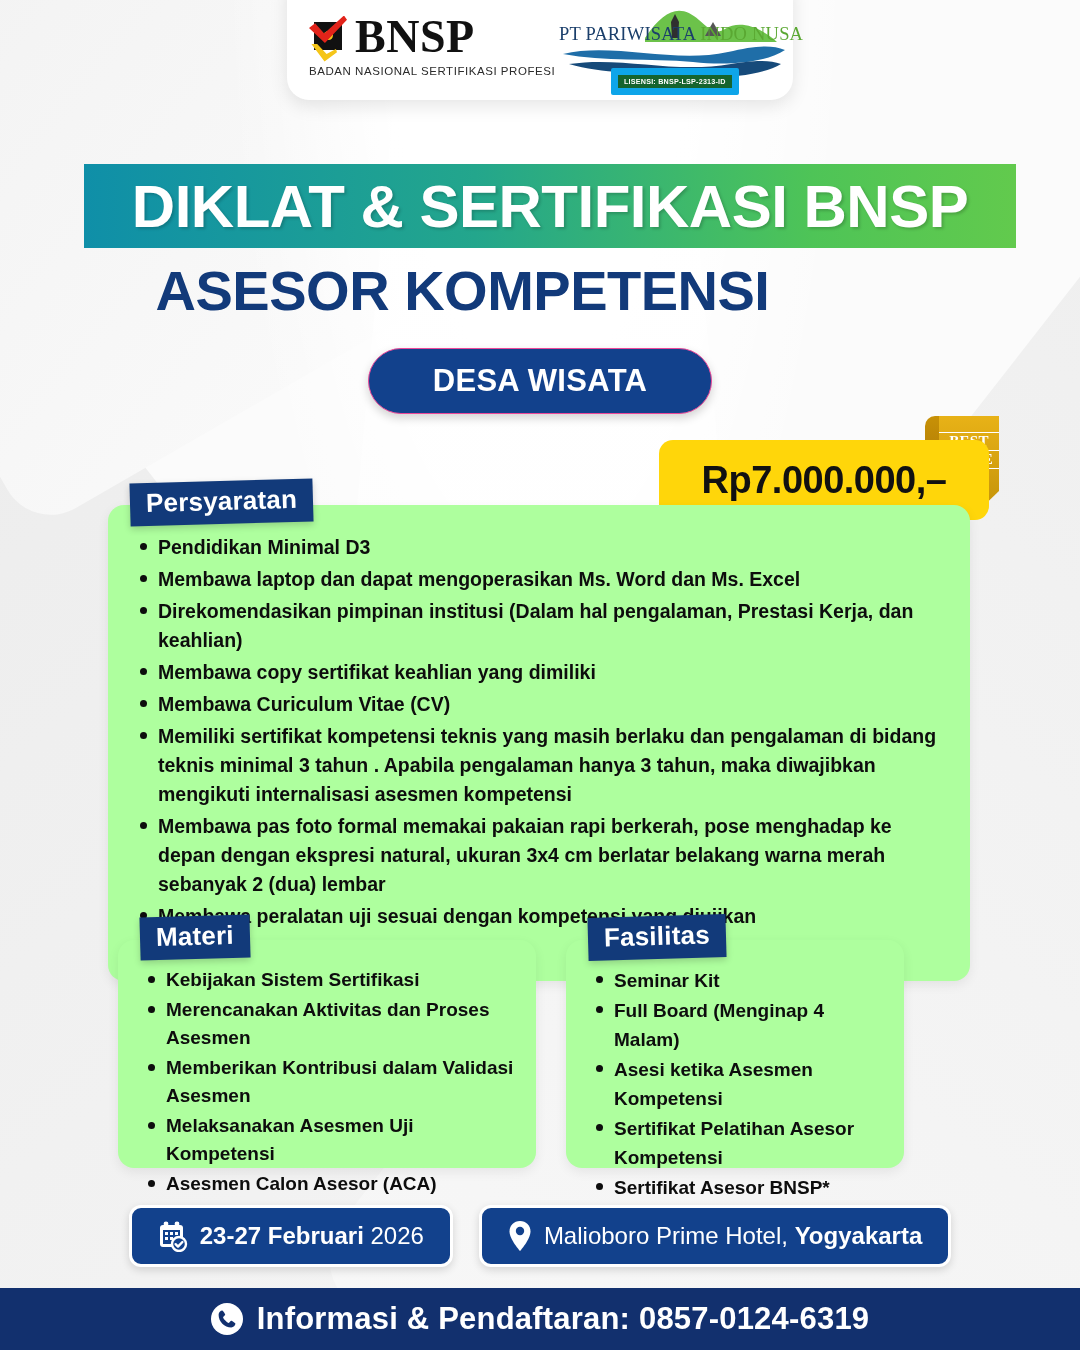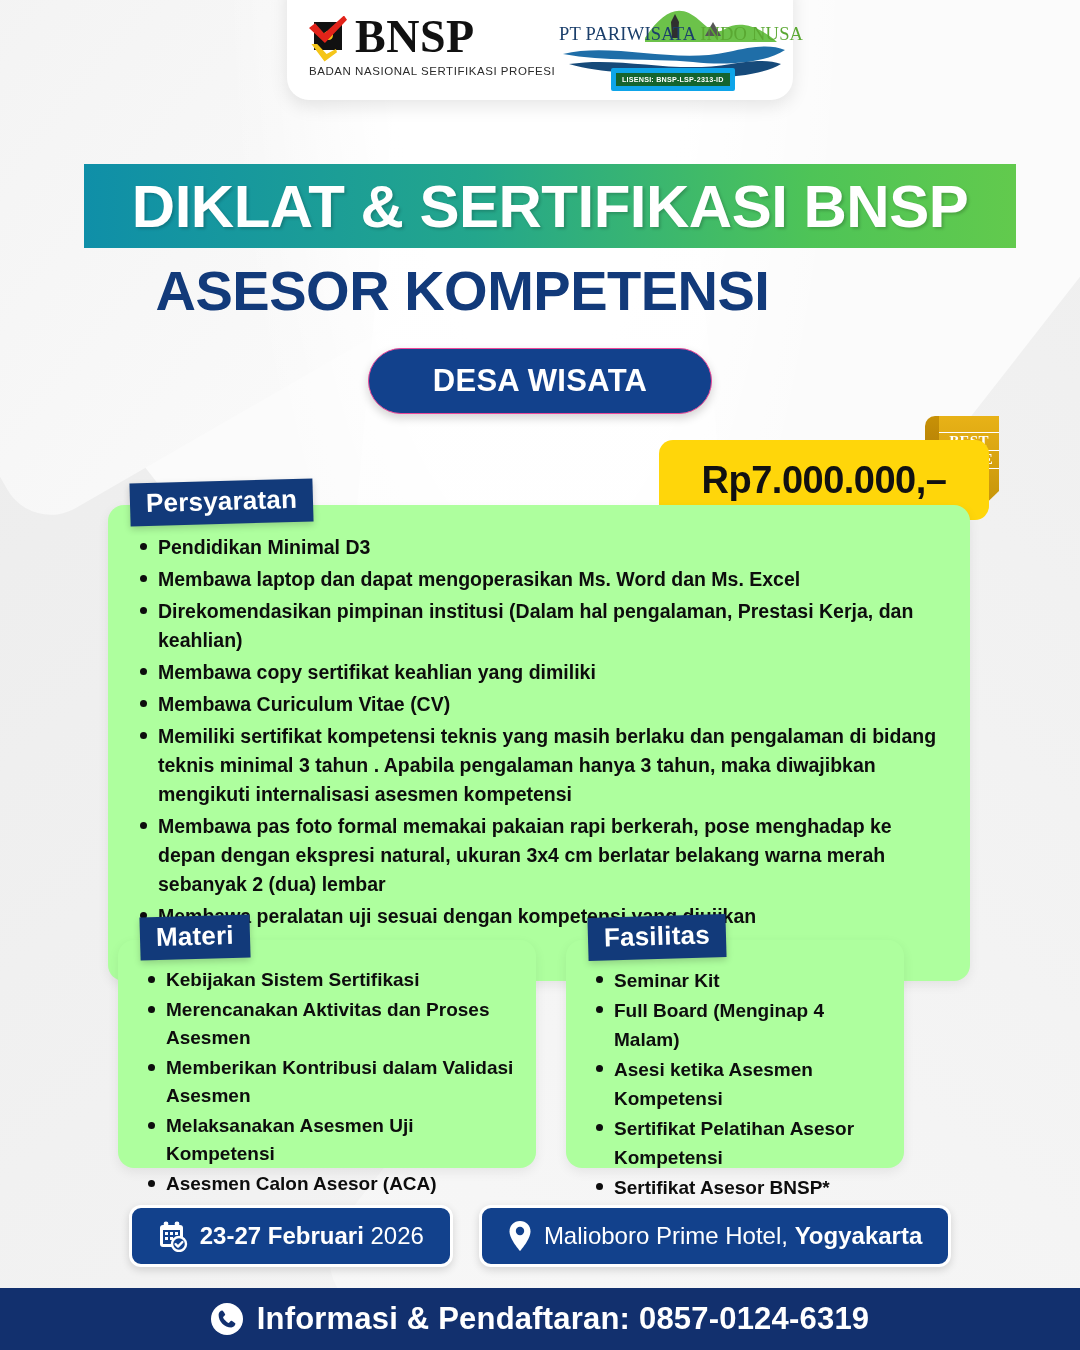--- a/index.html
+++ b/index.html
@@ -73,21 +73,21 @@
     position:absolute; top:22px; left:6px; width:232px; text-align:center;
     font-family:"Liberation Serif", serif; font-size:18.5px; letter-spacing:.2px;
     white-space:nowrap;
   }
   .pin-name .a { color:#1b3f6b; }
   .pin-name .b { color:#5aa832; }
   .lisensi {
     position:absolute; left:58px; top:66px;
     background:#15642e; color:#fff; font-size:7.2px; font-weight:700;
     padding:2px 6px; border-radius:2px; letter-spacing:.2px; white-space:nowrap;
-    border:5px solid #0ea5e9;
+    border:7px solid #0ea5e9;
   }
 
   
   .title-bar {
     position:absolute; left:84px; top:164px; width:932px; height:84px;
     background:linear-gradient(90deg,#0f8fa8 0%,#23a68c 42%,#4ec457 78%,#62ca4d 100%);
     display:flex; align-items:center; justify-content:center;
   }
   .title-bar span {
     font-size:60px; font-weight:700; color:#fff; letter-spacing:-.5px;

